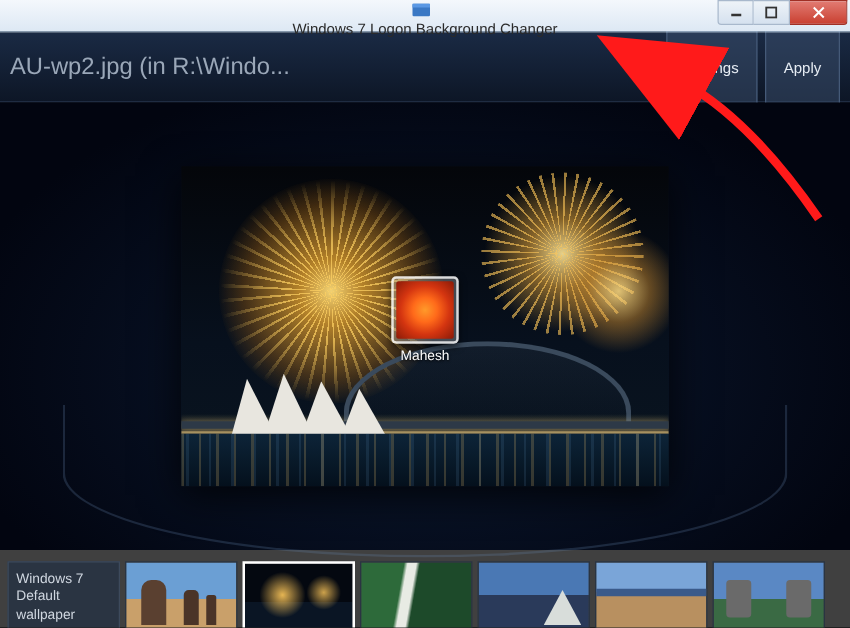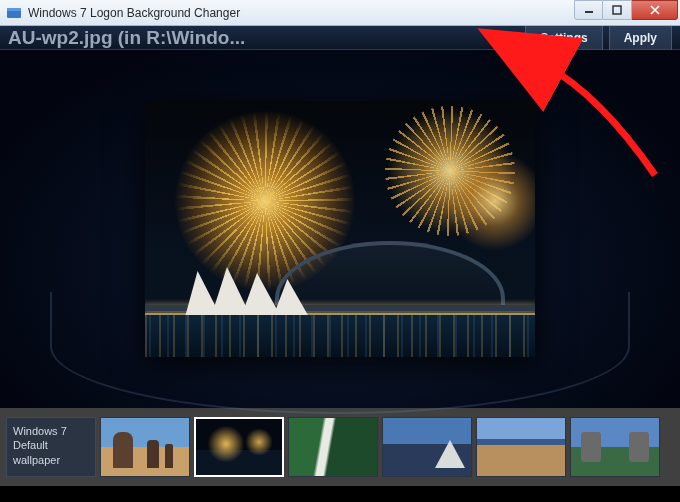--- a/index.html
+++ b/index.html
@@ -11,20 +11,21 @@
     position: relative;
   }
   
   .titlebar {
     height: 26px;
     background: linear-gradient(#f4f8fc, #dde8f4);
     border-bottom: 1px solid #9fb6cf;
     display: flex; align-items: center;
     padding: 0 6px;
     position: relative;
+    flex-direction: column;
   }
   .titlebar .appicon {
     width: 16px; height: 16px; margin-right: 6px;
     display: inline-flex; align-items: center; justify-content: center;
   }
   .titlebar .title {
     font-size: 12px; color: #2a2a2a;
   }
   .win-controls {
     position: absolute; right: 2px; top: 0;
@@ -41,26 +42,25 @@
   .win-btn.max { border-left: none; }
   .win-btn.close {
     width: 46px;
     background: linear-gradient(#e27b72,#c94031);
     border: 1px solid #a02f24; border-left: none;
     border-radius: 0 0 3px 0;
     color: #fff;
   }
   
   .toolbar {
-    height: 24px;
+    height: 56px;
     background: linear-gradient(#1a2a44,#0d1626);
     border-bottom: 1px solid #2a3a55;
     display: flex; align-items: center;
     padding: 0 8px;
-    font-weight: bold;
   }
   .path {
     flex: 1;
     font-size: 19px;
     color: #9aa7b8;
     white-space: nowrap; overflow: hidden;
   }
   .toolbar-buttons { display: flex; gap: 6px; }
   .tbtn {
     background: rgba(60,80,110,0.5);
@@ -269,20 +269,26 @@
       <div class="bridge-arch"></div>
       <div class="bridge-deck"></div>
     </div>
     <div class="opera">
       <div class="sail s1"></div>
         <div class="sail s2"></div>
         <div class="sail s3"></div>
         <div class="sail s4"></div>
     </div>
     <div class="water"></div>
+    <div class="user-tile">
+      <div class="avatar-frame">
+        <div class="avatar"></div>
+      </div>
+      <div class="username">Mahesh</div>
+    </div>
   </div>
 </div>
 
 <svg class="arrow-svg">
   <defs>
     <marker id="ah" markerWidth="14" markerHeight="12" refX="3" refY="6" orient="auto">
       <path d="M0,0 L14,6 L0,12 Z" fill="#ff1a1a"></path>
     </marker>
   </defs>
   <path d="M 655 175 Q 600 95 545 65" stroke="#ff1a1a" stroke-width="7" fill="none" marker-end="url(#ah)"></path>

